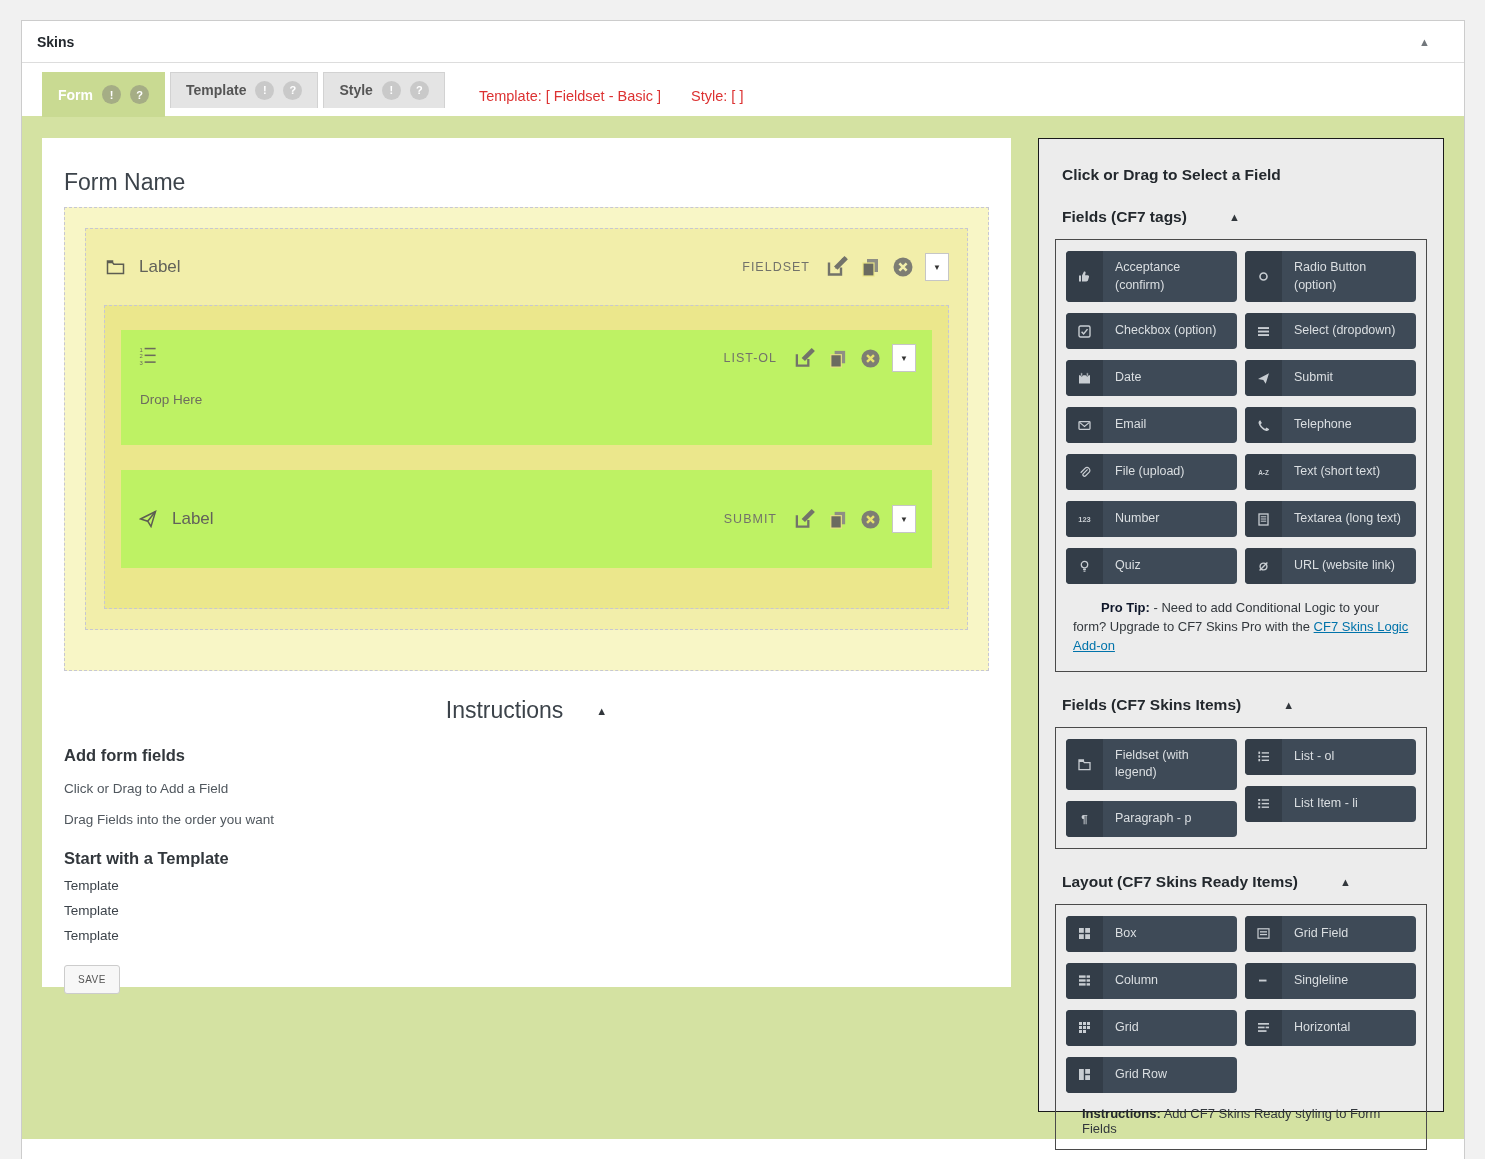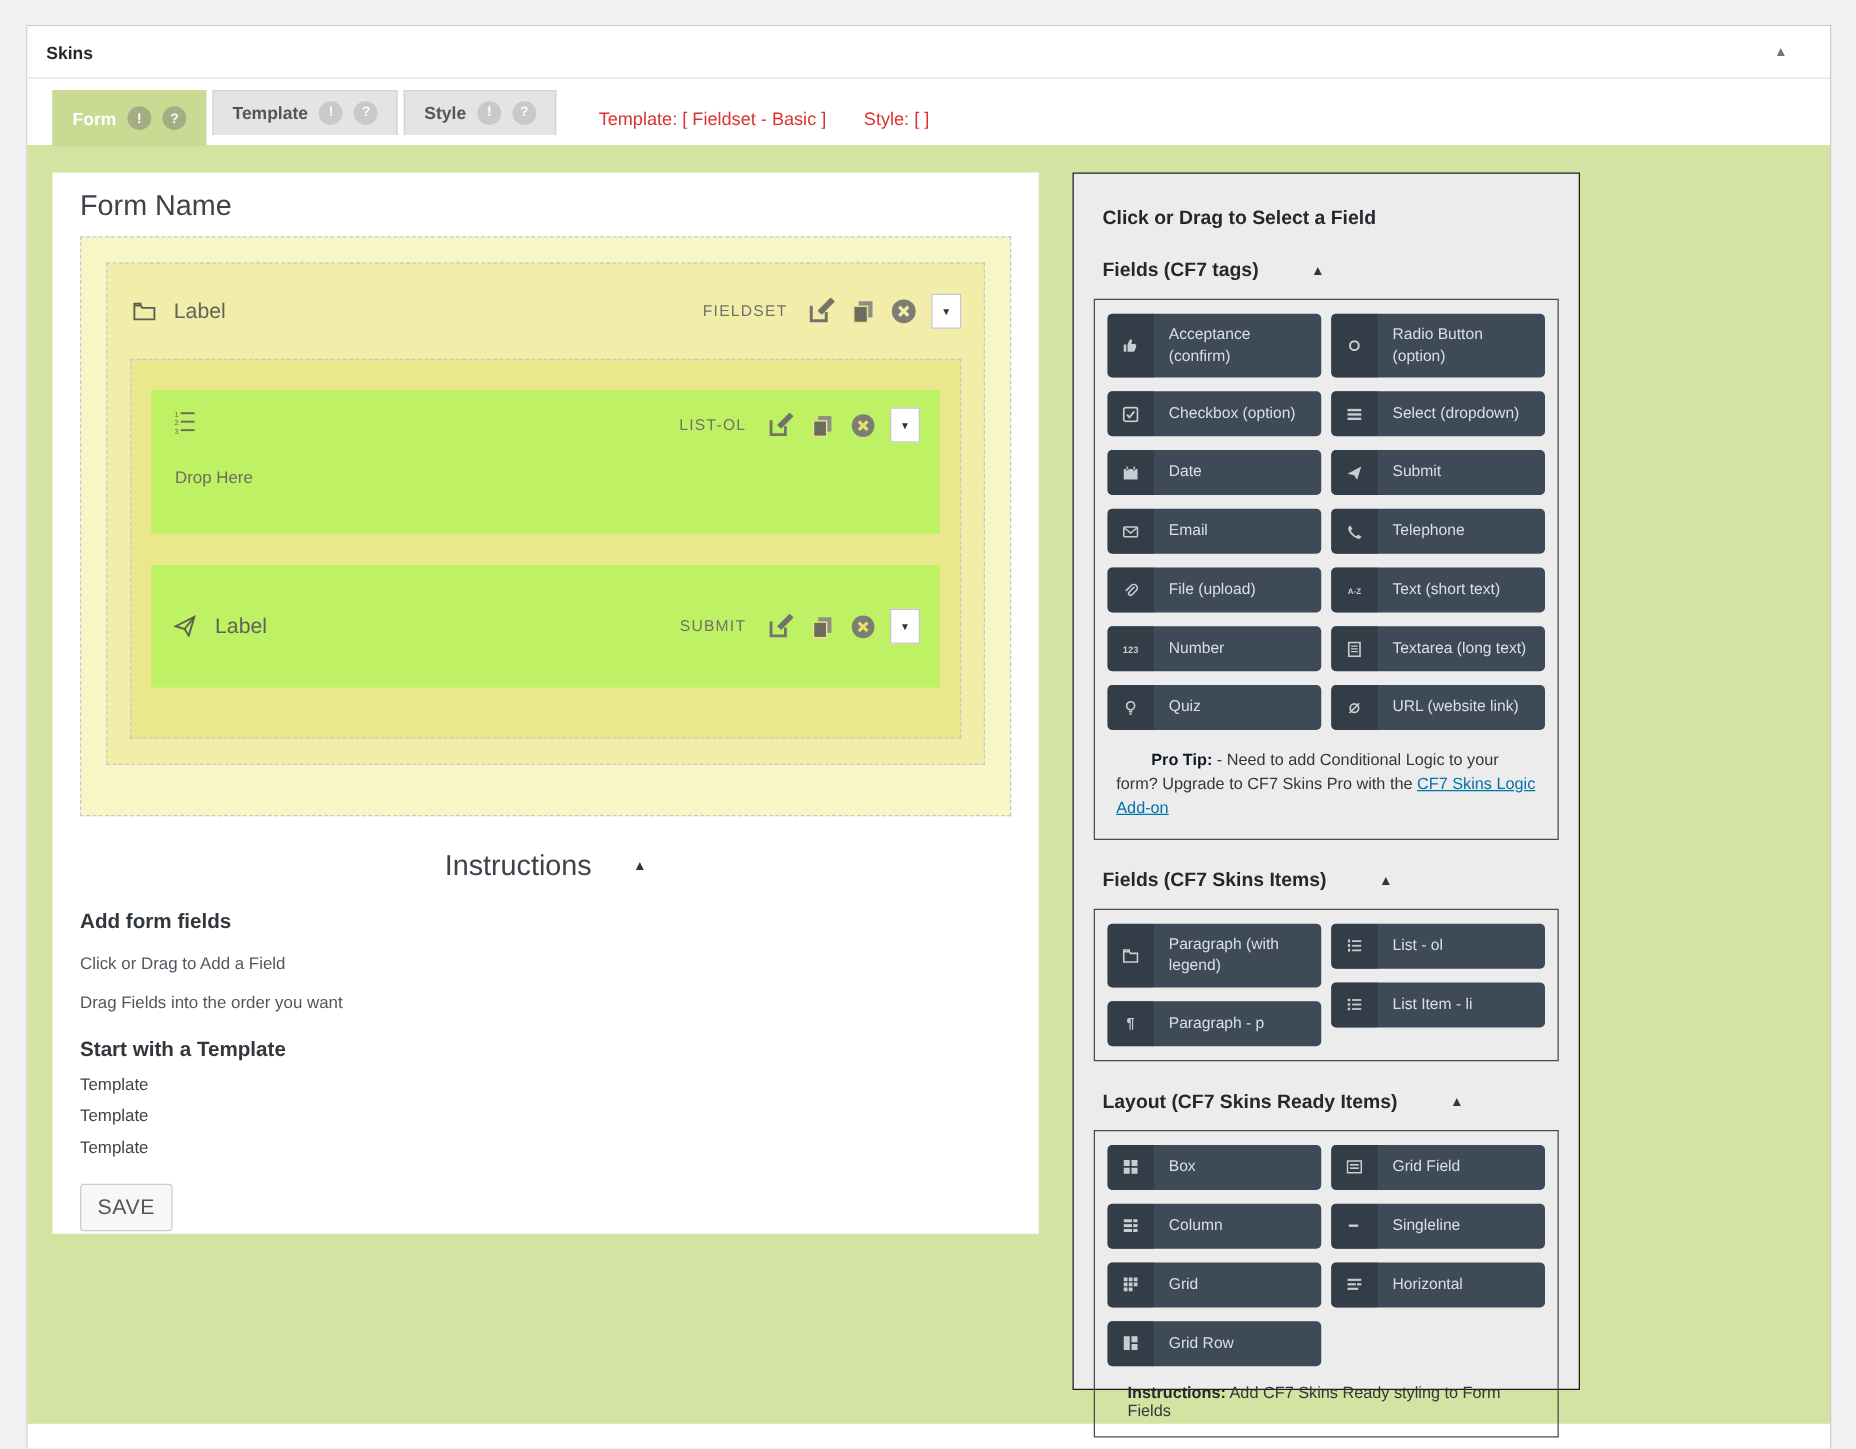--- a/index.html
+++ b/index.html
@@ -52,21 +52,21 @@
     display:flex; align-items:center; cursor:pointer;
   }
 
   
   .green-area {
     background:#d4e2a2; height:1023px; padding:22px 20px 20px;
     display:flex; align-items:flex-start; gap:27px; position:relative;
   }
 
   
-  .canvas { width:789px; height:849px; background:#fff; padding:4px 22px; }
+  .canvas { width:969px; height:849px; background:#fff; padding:22px 22px; }
   .form-name { font-size:23px; font-weight:400; color:#3c434a; margin:9px 0 11px 0; }
   .yellow-outer { background:#f8f6c6; border:1px dashed #c7c7d2; padding:20px 20px 40px; }
   .fieldset-box { background:#f2eeaa; border:1px dashed #c7c7d2; padding:0 18px 20px; }
   .fieldset-header { height:76px; display:flex; align-items:center; }
   .elem-label { font-size:17px; color:#62625a; margin-left:13px; }
   .tag-group { margin-left:auto; display:flex; align-items:center; gap:11px; }
   .tag-name { font-size:12.5px; color:#72726a; letter-spacing:1px; margin-right:5px; }
   .act-icon { width:22px; height:22px; display:flex; align-items:center; justify-content:center; cursor:pointer; }
   .dropdown-box {
     width:24px; height:28px; background:#fff; border:1px solid #c6c6c6;
@@ -80,21 +80,21 @@
   .drop-here { font-size:13.5px; color:#6d6d5e; margin:20px 0 0 3px; }
   .block-submit { height:98px; padding:0 16px; display:flex; align-items:center; }
 
   .instr-title { font-size:23px; font-weight:400; color:#3c434a; margin:26px 0 6px; display:flex; align-items:center; gap:33px;justify-content:center; }
   .sec-arrow { font-size:11px; color:#32373c; cursor:pointer; }
   .instr-sub { font-size:16.5px; font-weight:700; color:#32373c; margin:22px 0 6px; }
   .instr-line { font-size:13.5px; color:#50575e; margin:16px 0; }
   .tpl-link { display:block; font-size:13.5px; color:#3c434a; margin:10px 0; text-decoration:none; cursor:pointer; }
   .save-btn {
     margin-top:12px; background:#f7f7f7; border:1px solid #ccc; border-radius:3px;
-    color:#555; font-size:17px; padding:8px 13px; cursor:pointer;
+    color:#555; font-size:10px; padding:8px 13px; cursor:pointer;
     font-family:"Liberation Sans", sans-serif; letter-spacing:.5px;
   }
 
   
   .sidebar {
     width:406px; height:974px; background:#ececec; border:1px solid #1a1a1a;
     padding:19px 16px;
   }
   .sb-title { font-size:15.5px; font-weight:700; color:#23282d; margin:8px 0 0 7px; }
   .sb-head { font-size:15.5px; font-weight:700; color:#23282d; margin:24px 0 13px 7px; display:flex; align-items:center; gap:42px; }
@@ -429,21 +429,21 @@
       </div>
       <div class="group">
         <div class="cols">
           <div class="col">
             <div class="fbtn">
               <span class="ic">
                   <svg width="13" height="13" viewBox="0 0 13 13">
                     <path d="M1 3.4h4.4l1 1.3H12v6.9H1z M1 3.4V2h4.4v1.4" fill="none" stroke="#c8cdd2" stroke-width="1.3"></path>
                   </svg>
                 </span>
-              <span class="lbl">Paragraph (with legend)</span>
+              <span class="lbl">Fieldset (with legend)</span>
             </div>
             <div class="fbtn">
               <span class="ic">
                   <svg width="13" height="13" viewBox="0 0 13 13">
                     <text x="6.5" y="10.6" font-size="11.5" font-weight="bold" text-anchor="middle" fill="#c8cdd2">¶</text>
                   </svg>
                 </span>
               <span class="lbl">Paragraph - p</span>
             </div>
           </div>

